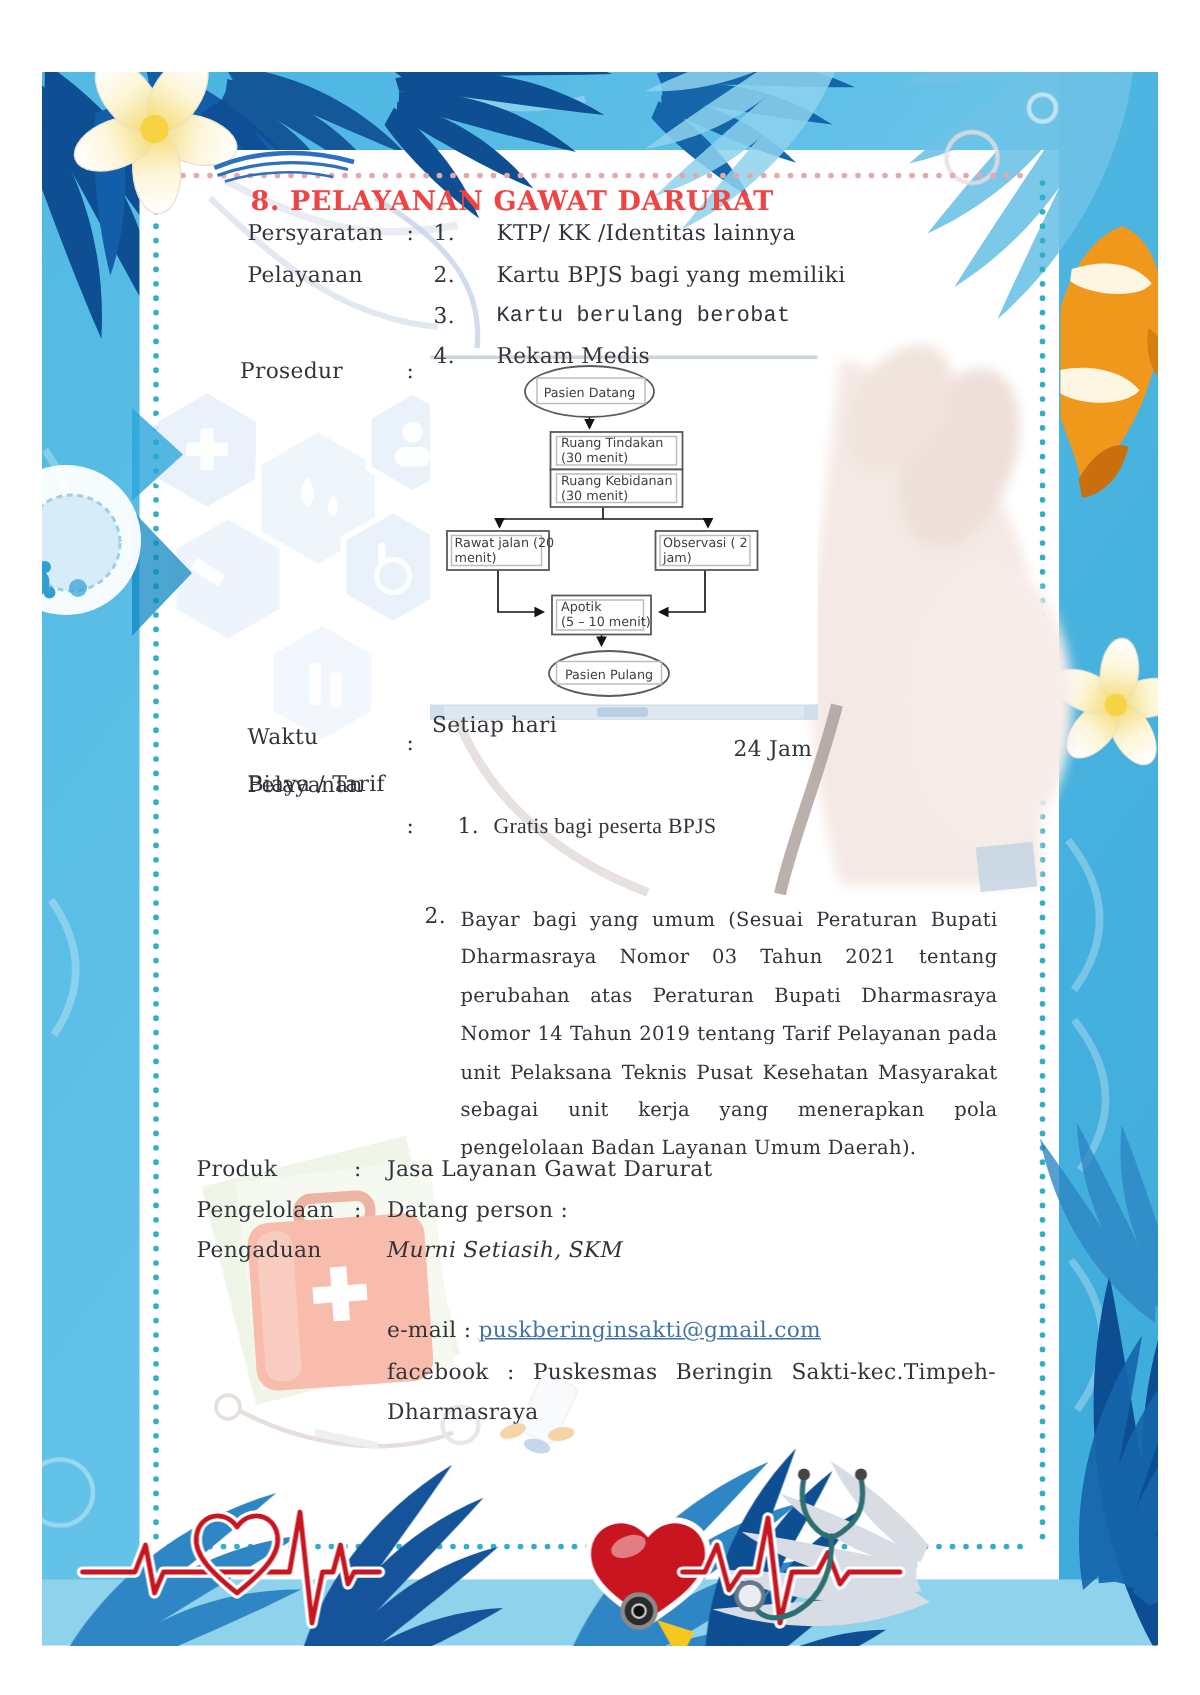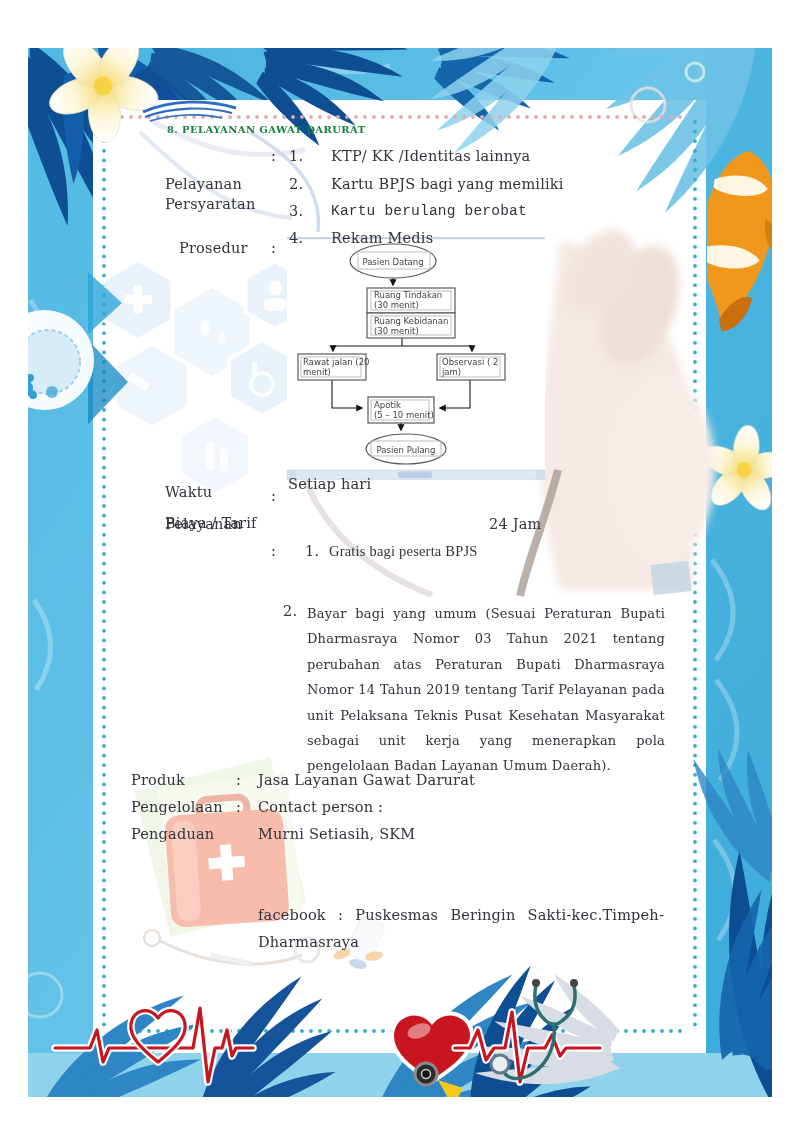--- a/index.html
+++ b/index.html
@@ -1,21 +1,21 @@
 <!DOCTYPE html>
 <html><head>
 <meta charset="utf-8">
 <style>
   html,body{margin:0;padding:0;background:#fff;}
   .page{position:relative;width:800px;height:1130px;background:#fff;overflow:hidden;
         font-family:"DejaVu Serif",serif;color:#32333b;}
   svg.deco{position:absolute;left:0;top:0;z-index:1;}
   .content{position:absolute;left:0;top:0;width:800px;height:1130px;z-index:2;}
   .t{position:absolute;font-size:14.5px;line-height:20px;letter-spacing:.2px;white-space:nowrap;}
-  .title{position:absolute;font-size:10px;font-weight:bold;color:#15803d;letter-spacing:.4px;white-space:nowrap;}
+  .title{position:absolute;font-size:18px;font-weight:bold;color:#ef4444;letter-spacing:.4px;white-space:nowrap;}
   .para{position:absolute;font-size:13px;line-height:25.4px;letter-spacing:.2px;text-align:justify;white-space:normal;}
   .jwrap{position:absolute;font-size:14.5px;line-height:26.5px;letter-spacing:.2px;text-align:justify;white-space:normal;}
   .link{color:#4273a7;text-decoration:underline;cursor:pointer;}
   .fc-text{font-family:"DejaVu Sans",sans-serif;font-size:8.5px;fill:#3f3f3f;}
 </style>
 </head>
 <body>
 
 <div class="page">
 
@@ -296,53 +296,56 @@
           <circle cx="574" cy="983" r="4" fill="#444"></circle>
       <circle cx="500" cy="1064" r="9" fill="#e8eef2" stroke="#667788" stroke-width="3"></circle>
     </g>
   </g>
 </svg>
 
 <div class="content">
 
   <div class="title" style="left:167px;top:124px;">8. PELAYANAN GAWAT DARURAT</div>
 
-  <div class="t" style="left:165px;top:146px;margin-top:48px;">Persyaratan</div>
+  <div class="t" style="left:165px;top:146px;">Persyaratan</div>
   <div class="t" style="left:165px;top:174px;">Pelayanan</div>
   <div class="t" style="left:271px;top:146px;">:</div>
   <div class="t" style="left:289px;top:146px;">1.</div>
   <div class="t" style="left:331px;top:146px;">KTP/ KK /Identitas lainnya</div>
   <div class="t" style="left:289px;top:174px;">2.</div>
   <div class="t" style="left:331px;top:174px;text-align:center;">Kartu BPJS bagi yang memiliki</div>
   <div class="t" style="left:289px;top:201px;">3.</div>
   <div class="t" style="left:331px;top:201px;font-family:Liberation Mono, monospace;">Kartu berulang berobat</div>
   <div class="t" style="left:289px;top:228px;">4.</div>
   <div class="t" style="left:331px;top:228px;">Rekam Medis</div>
 
-  <div class="t" style="left:179px;top:238px;">Prosedur</div>
+  <div class="t" style="left:160px;top:238px;">Prosedur</div>
   <div class="t" style="left:271px;top:238px;">:</div>
 
   <div class="t" style="left:165px;top:482px;">Waktu</div>
   <div class="t" style="left:165px;top:514px;">Pelayanan</div>
   <div class="t" style="left:271px;top:486px;">:</div>
   <div class="t" style="left:288px;top:474px;">Setiap hari</div>
-  <div class="t" style="left:489px;top:514px;">24 Jam</div>
+  <div class="t" style="left:489px;top:490px;">24 Jam</div>
 
   <div class="t" style="left:165px;top:513px;">Biaya / Tarif</div>
   <div class="t" style="left:271px;top:541px;">:</div>
   <div class="t" style="left:305px;top:541px;">1.</div>
   <div class="t" style="left:329px;top:541px;font-family:Liberation Serif, serif;">Gratis bagi peserta BPJS</div>
   <div class="t" style="left:283px;top:601px;">2.</div>
   <div class="para" style="left:307px;top:601px;width:358px;">Bayar bagi yang umum (Sesuai Peraturan Bupati Dharmasraya Nomor 03 Tahun 2021 tentang perubahan atas Peraturan Bupati Dharmasraya Nomor 14 Tahun 2019 tentang Tarif Pelayanan pada unit Pelaksana Teknis Pusat Kesehatan Masyarakat sebagai unit kerja yang menerapkan pola pengelolaan Badan Layanan Umum Daerah).</div>
 
   <div class="t" style="left:131px;top:770px;">Produk</div>
   <div class="t" style="left:236px;top:770px;">:</div>
   <div class="t" style="left:258px;top:770px;text-align:right;">Jasa Layanan Gawat Darurat</div>
 
   <div class="t" style="left:131px;top:797px;">Pengelolaan</div>
   <div class="t" style="left:131px;top:824px;">Pengaduan</div>
   <div class="t" style="left:236px;top:797px;">:</div>
-  <div class="t" style="left:258px;top:797px;">Contact person :</div>
-  <div class="t" style="left:258px;top:824px;">Murni Setiasih, SKM</div>
+  <div class="t" style="left:258px;top:797px;">Datang person :</div>
+  <div class="t" style="left:258px;top:824px;font-style:italic;">Murni Setiasih, SKM</div>
+  <div class="t" style="left:258px;top:877px;">
+    <span>e-mail : </span><a class="link">puskberinginsakti@gmail.com</a>
+  </div>
   <div class="jwrap" style="left:258px;top:902px;width:406px;">facebook : Puskesmas Beringin Sakti-kec.Timpeh-Dharmasraya</div>
 
 </div>
 </div>
 
 </body></html>

